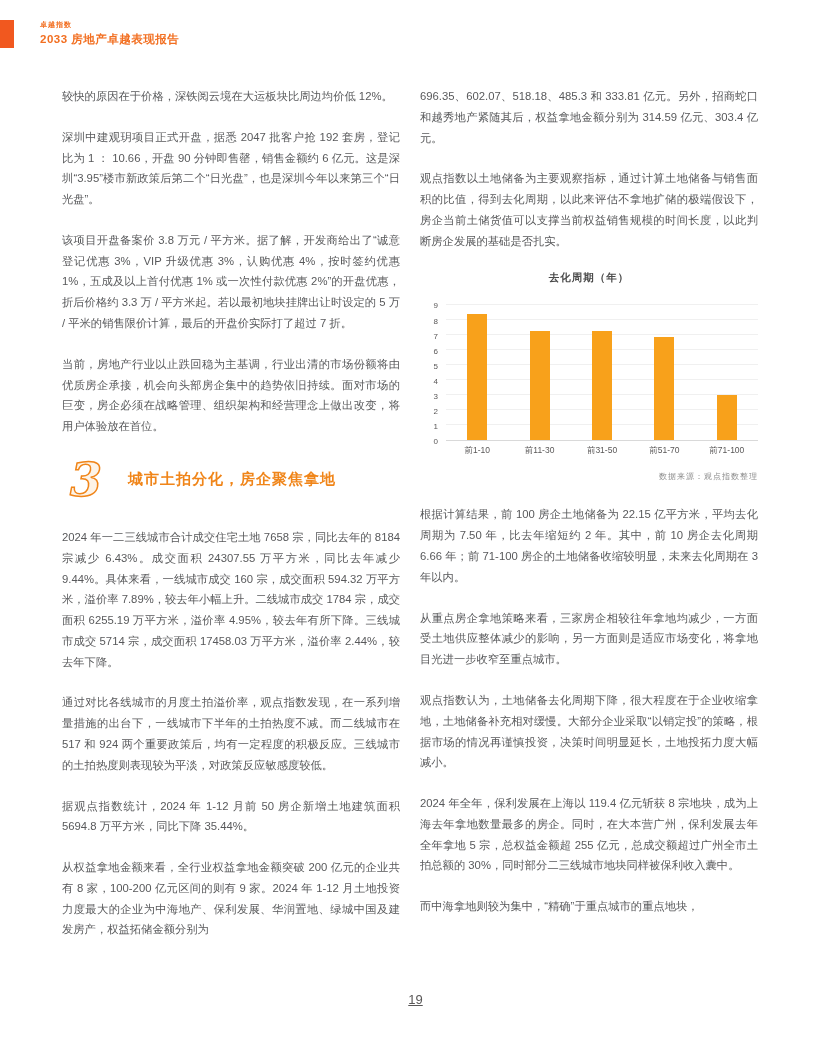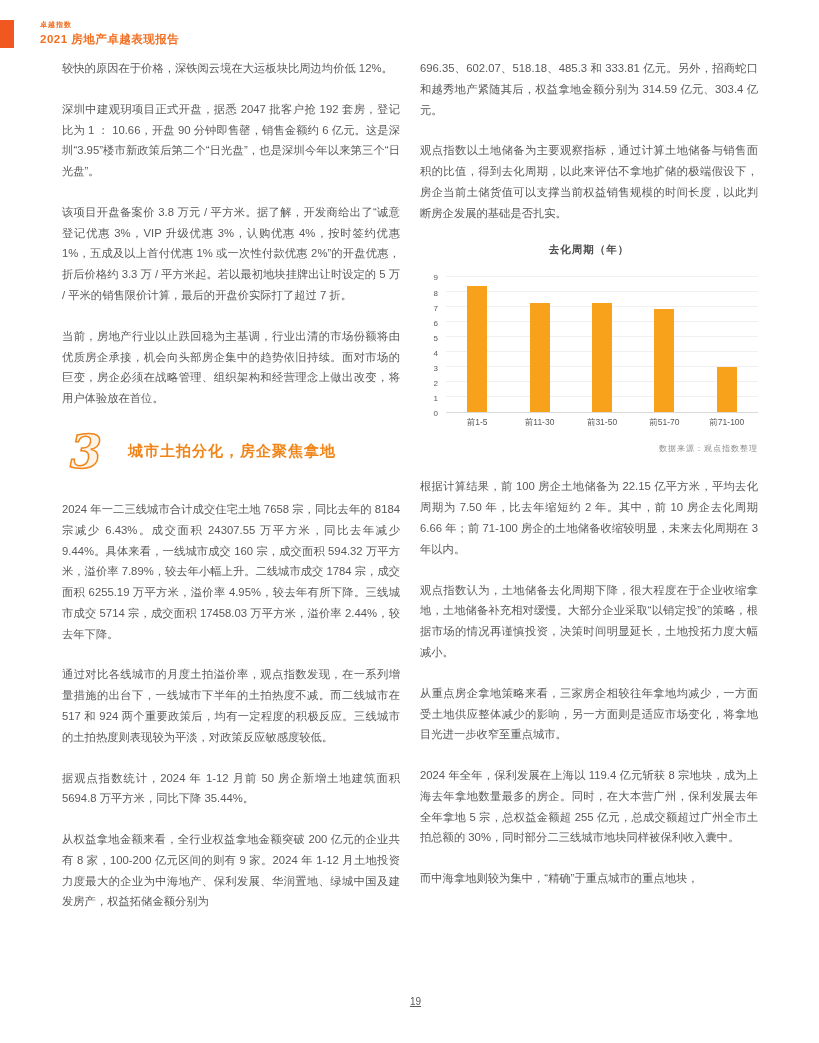--- a/index.html
+++ b/index.html
@@ -26,21 +26,21 @@
     font-size: 7px; font-weight: bold; color: #F26F21;
     letter-spacing: 1px; margin-bottom: 2px;
   }
   .report-title {
     font-size: 11.5px; font-weight: bold; color: #F26F21;
     letter-spacing: 0.5px;
   }
 
   
   .col {
-    position: absolute; top: 58px; width: 338px;
+    position: absolute; top: 86px; width: 338px;
     color: #58595B;
   }
   .col-left  { left: 62px; }
   .col-right { left: 420px; }
 
   .para {
     font-size: 11.3px;
     line-height: 1.84;
     text-align: justify;
     color: #58595B;
@@ -103,32 +103,32 @@
     font-size: 8.5px; color: #595757;
   }
   .chart-caption {
     text-align: right; font-size: 8px; color: #8A8A8A;
     margin-top: 14px; letter-spacing: 1px;
   }
 
   
   .page-number {
     position: absolute; left: 12px; right: 0; bottom: 36px;
-    text-align: center; font-size: 10px; color: #595757; text-decoration: underline;
+    text-align: center; font-size: 13px; color: #595757; text-decoration: underline;
   }
 </style>
 </head>
 <body>
 
 <div class="page">
 
   <div class="brand-block"></div>
   <div class="brand-text">
     <div class="brand-name">卓越指数</div>
-    <div class="report-title">2021 房地产卓越表现报告</div>
+    <div class="report-title">2033 房地产卓越表现报告</div>
   </div>
 
   <section class="col col-left">
     <div>
         <p class="para">较快的原因在于价格，深铁阅云境在大运板块比周边均价低 12%。</p>
         <p class="para">深圳中建观玥项目正式开盘，据悉 2047 批客户抢 192 套房，登记比为 1 ： 10.66，开盘 90 分钟即售罄，销售金额约 6 亿元。这是深圳“3.95”楼市新政策后第二个“日光盘”，也是深圳今年以来第三个“日光盘”。</p>
         <p class="para">该项目开盘备案价 3.8 万元 / 平方米。据了解，开发商给出了“诚意登记优惠 3%，VIP 升级优惠 3%，认购优惠 4%，按时签约优惠 1%，五成及以上首付优惠 1% 或一次性付款优惠 2%”的开盘优惠，折后价格约 3.3 万 / 平方米起。若以最初地块挂牌出让时设定的 5 万 / 平米的销售限价计算，最后的开盘价实际打了超过 7 折。</p>
         <p class="para">当前，房地产行业以止跌回稳为主基调，行业出清的市场份额将由优质房企承接，机会向头部房企集中的趋势依旧持续。面对市场的巨变，房企必须在战略管理、组织架构和经营理念上做出改变，将用户体验放在首位。</p>
       </div>
 
@@ -179,33 +179,33 @@
             <div class="bars" id="bars">
               <div class="bar" title="前1-10: 8.4" style="height: 93.3333%; background: rgb(248, 161, 27);"></div>
               <div class="bar" title="前11-30: 7.3" style="height: 81.1111%; background: rgb(248, 161, 27);"></div>
               <div class="bar" title="前31-50: 7.3" style="height: 81.1111%; background: rgb(248, 161, 27);"></div>
               <div class="bar" title="前51-70: 6.9" style="height: 76.6667%; background: rgb(248, 161, 27);"></div>
               <div class="bar" title="前71-100: 3" style="height: 33.3333%; background: rgb(248, 161, 27);"></div>
             </div>
         </div>
       </div>
       <div class="x-labels" id="x-labels">
-          <span class="x-label">前1-5</span>
+          <span class="x-label">前1-10</span>
           <span class="x-label">前11-30</span>
           <span class="x-label">前31-50</span>
           <span class="x-label">前51-70</span>
           <span class="x-label">前71-100</span>
         </div>
       <figcaption class="chart-caption">数据来源：观点指数整理</figcaption>
     </figure>
 
     <div>
         <p class="para">根据计算结果，前 100 房企土地储备为 22.15 亿平方米，平均去化周期为 7.50 年，比去年缩短约 2 年。其中，前 10 房企去化周期 6.66 年；前 71-100 房企的土地储备收缩较明显，未来去化周期在 3 年以内。</p>
+        <p class="para">从重点房企拿地策略来看，三家房企相较往年拿地均减少，一方面受土地供应整体减少的影响，另一方面则是适应市场变化，将拿地目光进一步收窄至重点城市。</p>
         <p class="para">观点指数认为，土地储备去化周期下降，很大程度在于企业收缩拿地，土地储备补充相对缓慢。大部分企业采取“以销定投”的策略，根据市场的情况再谨慎投资，决策时间明显延长，土地投拓力度大幅减小。</p>
-        <p class="para">从重点房企拿地策略来看，三家房企相较往年拿地均减少，一方面受土地供应整体减少的影响，另一方面则是适应市场变化，将拿地目光进一步收窄至重点城市。</p>
         <p class="para">2024 年全年，保利发展在上海以 119.4 亿元斩获 8 宗地块，成为上海去年拿地数量最多的房企。同时，在大本营广州，保利发展去年全年拿地 5 宗，总权益金额超 255 亿元，总成交额超过广州全市土拍总额的 30%，同时部分二三线城市地块同样被保利收入囊中。</p>
         <p class="para">而中海拿地则较为集中，“精确”于重点城市的重点地块，</p>
       </div>
   </section>
 
   <div class="page-number">19</div>
 
 </div>
 
 </body></html>

